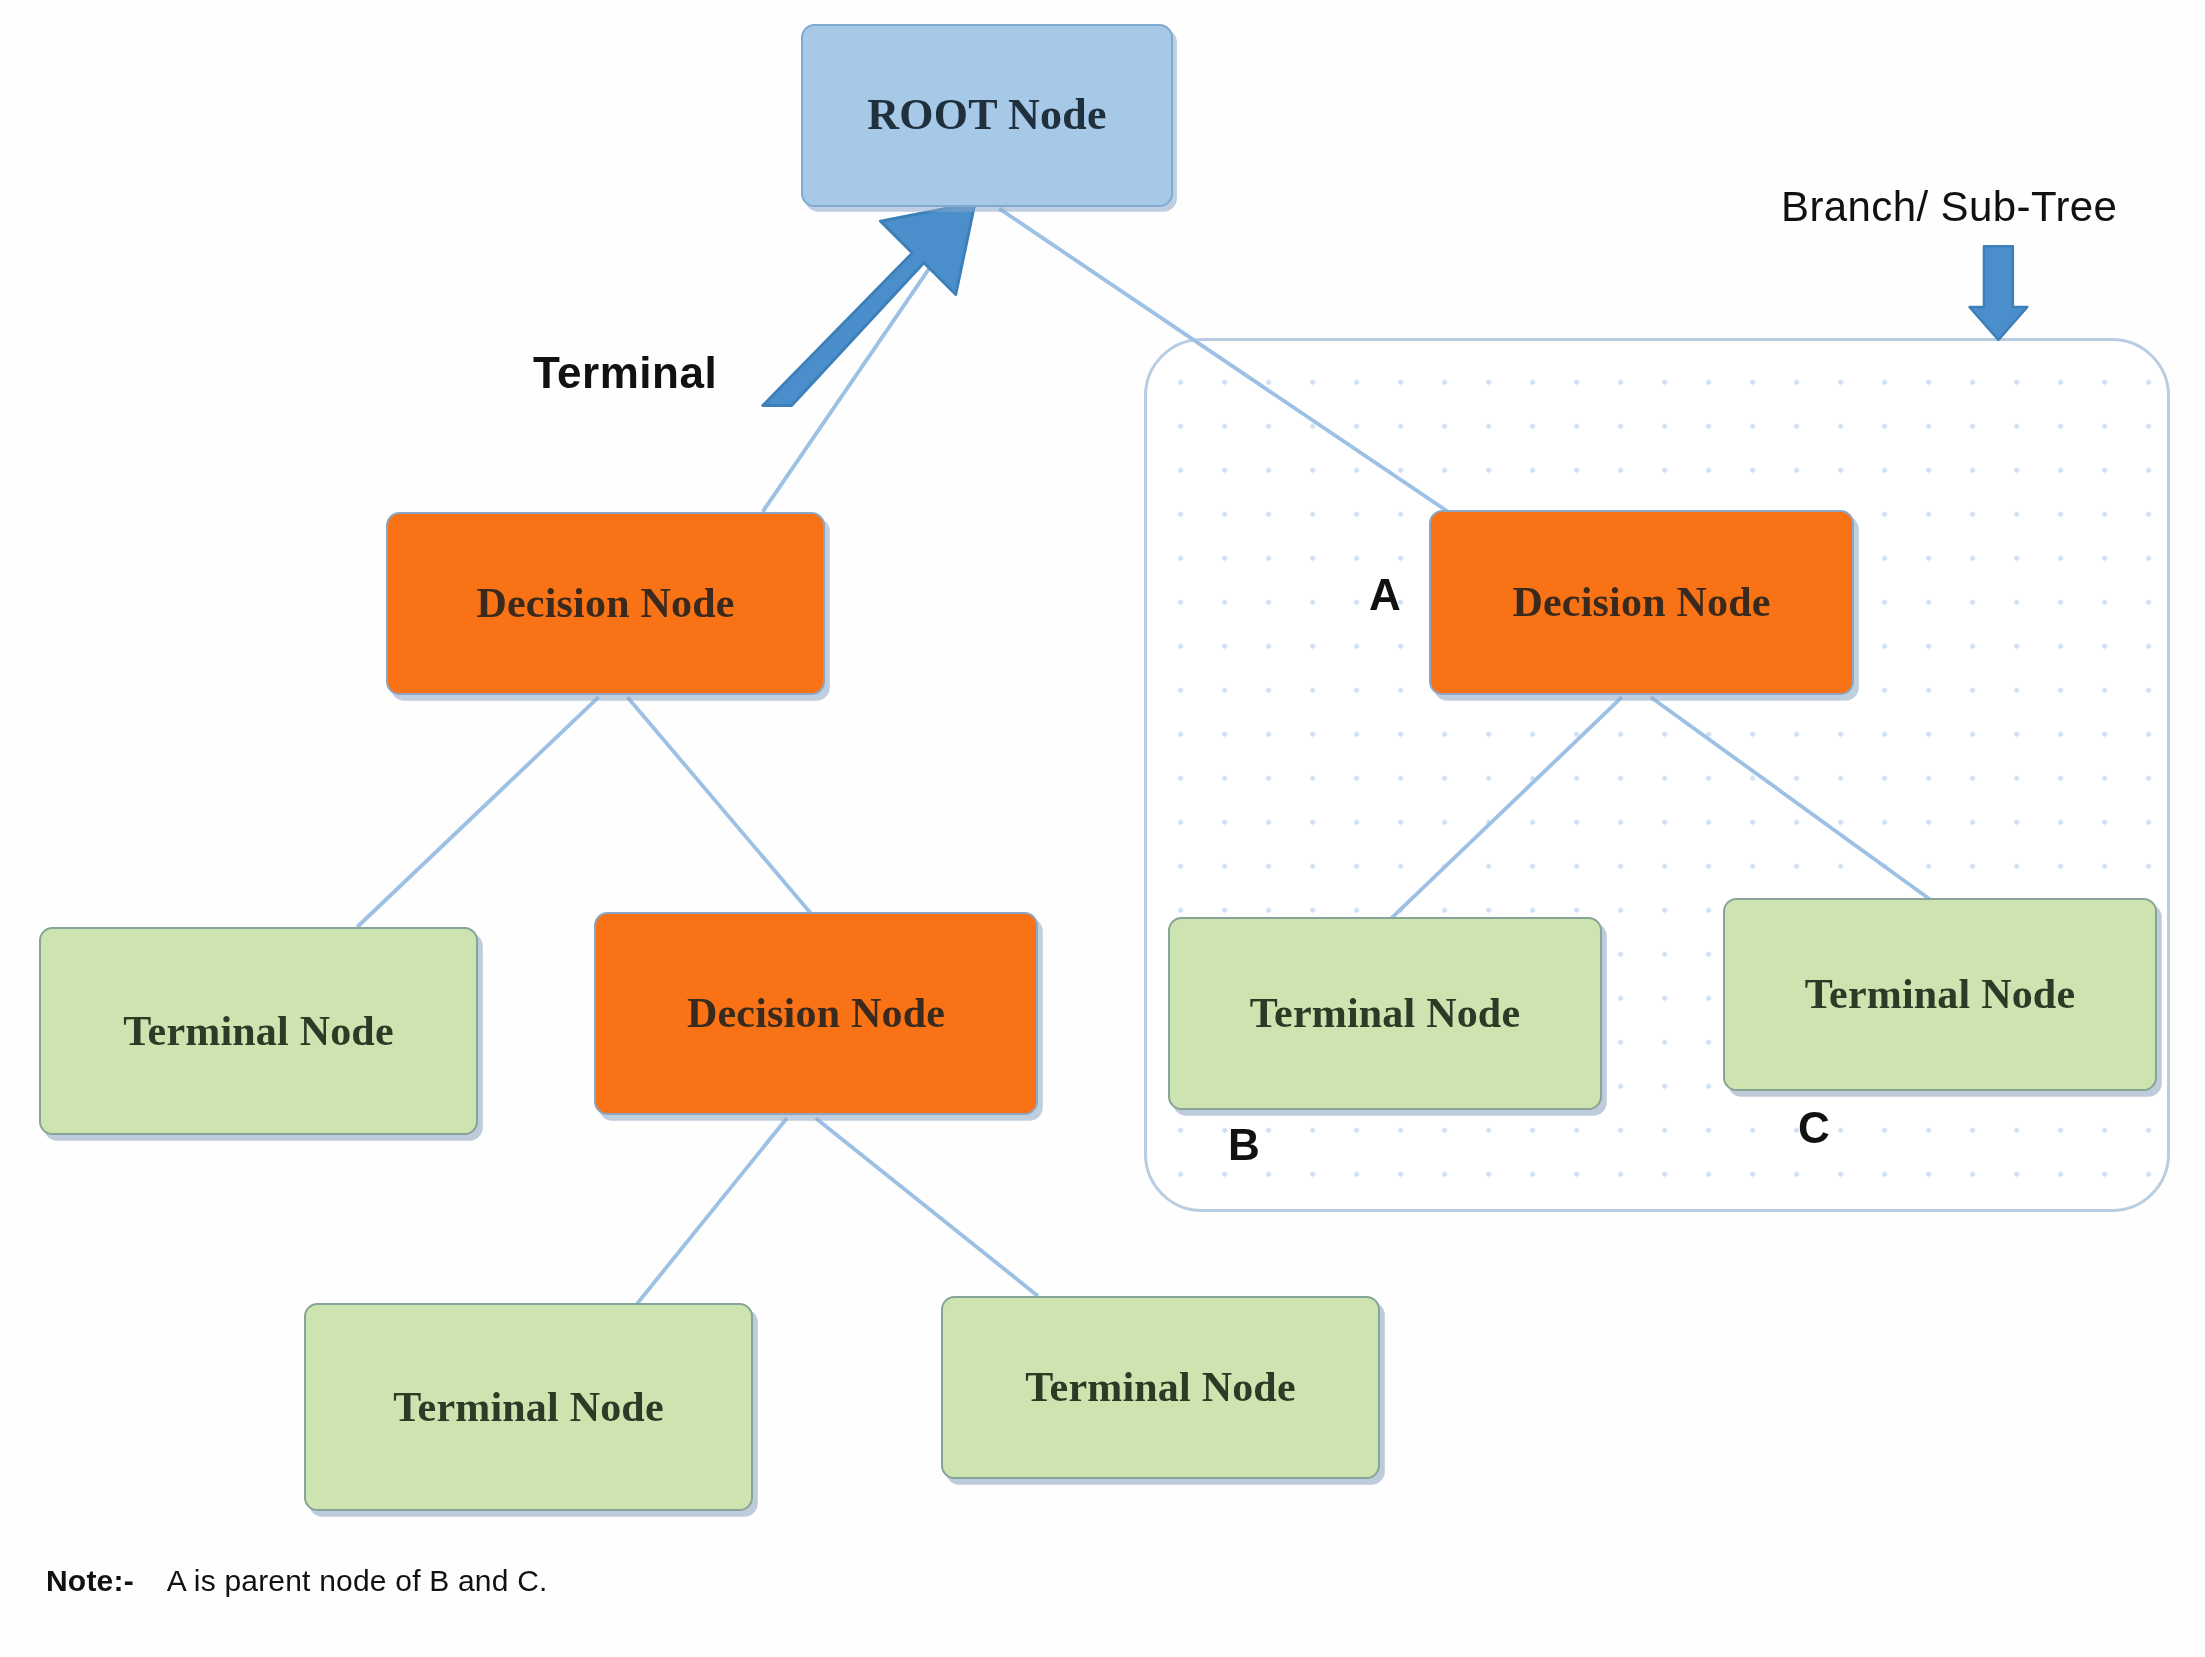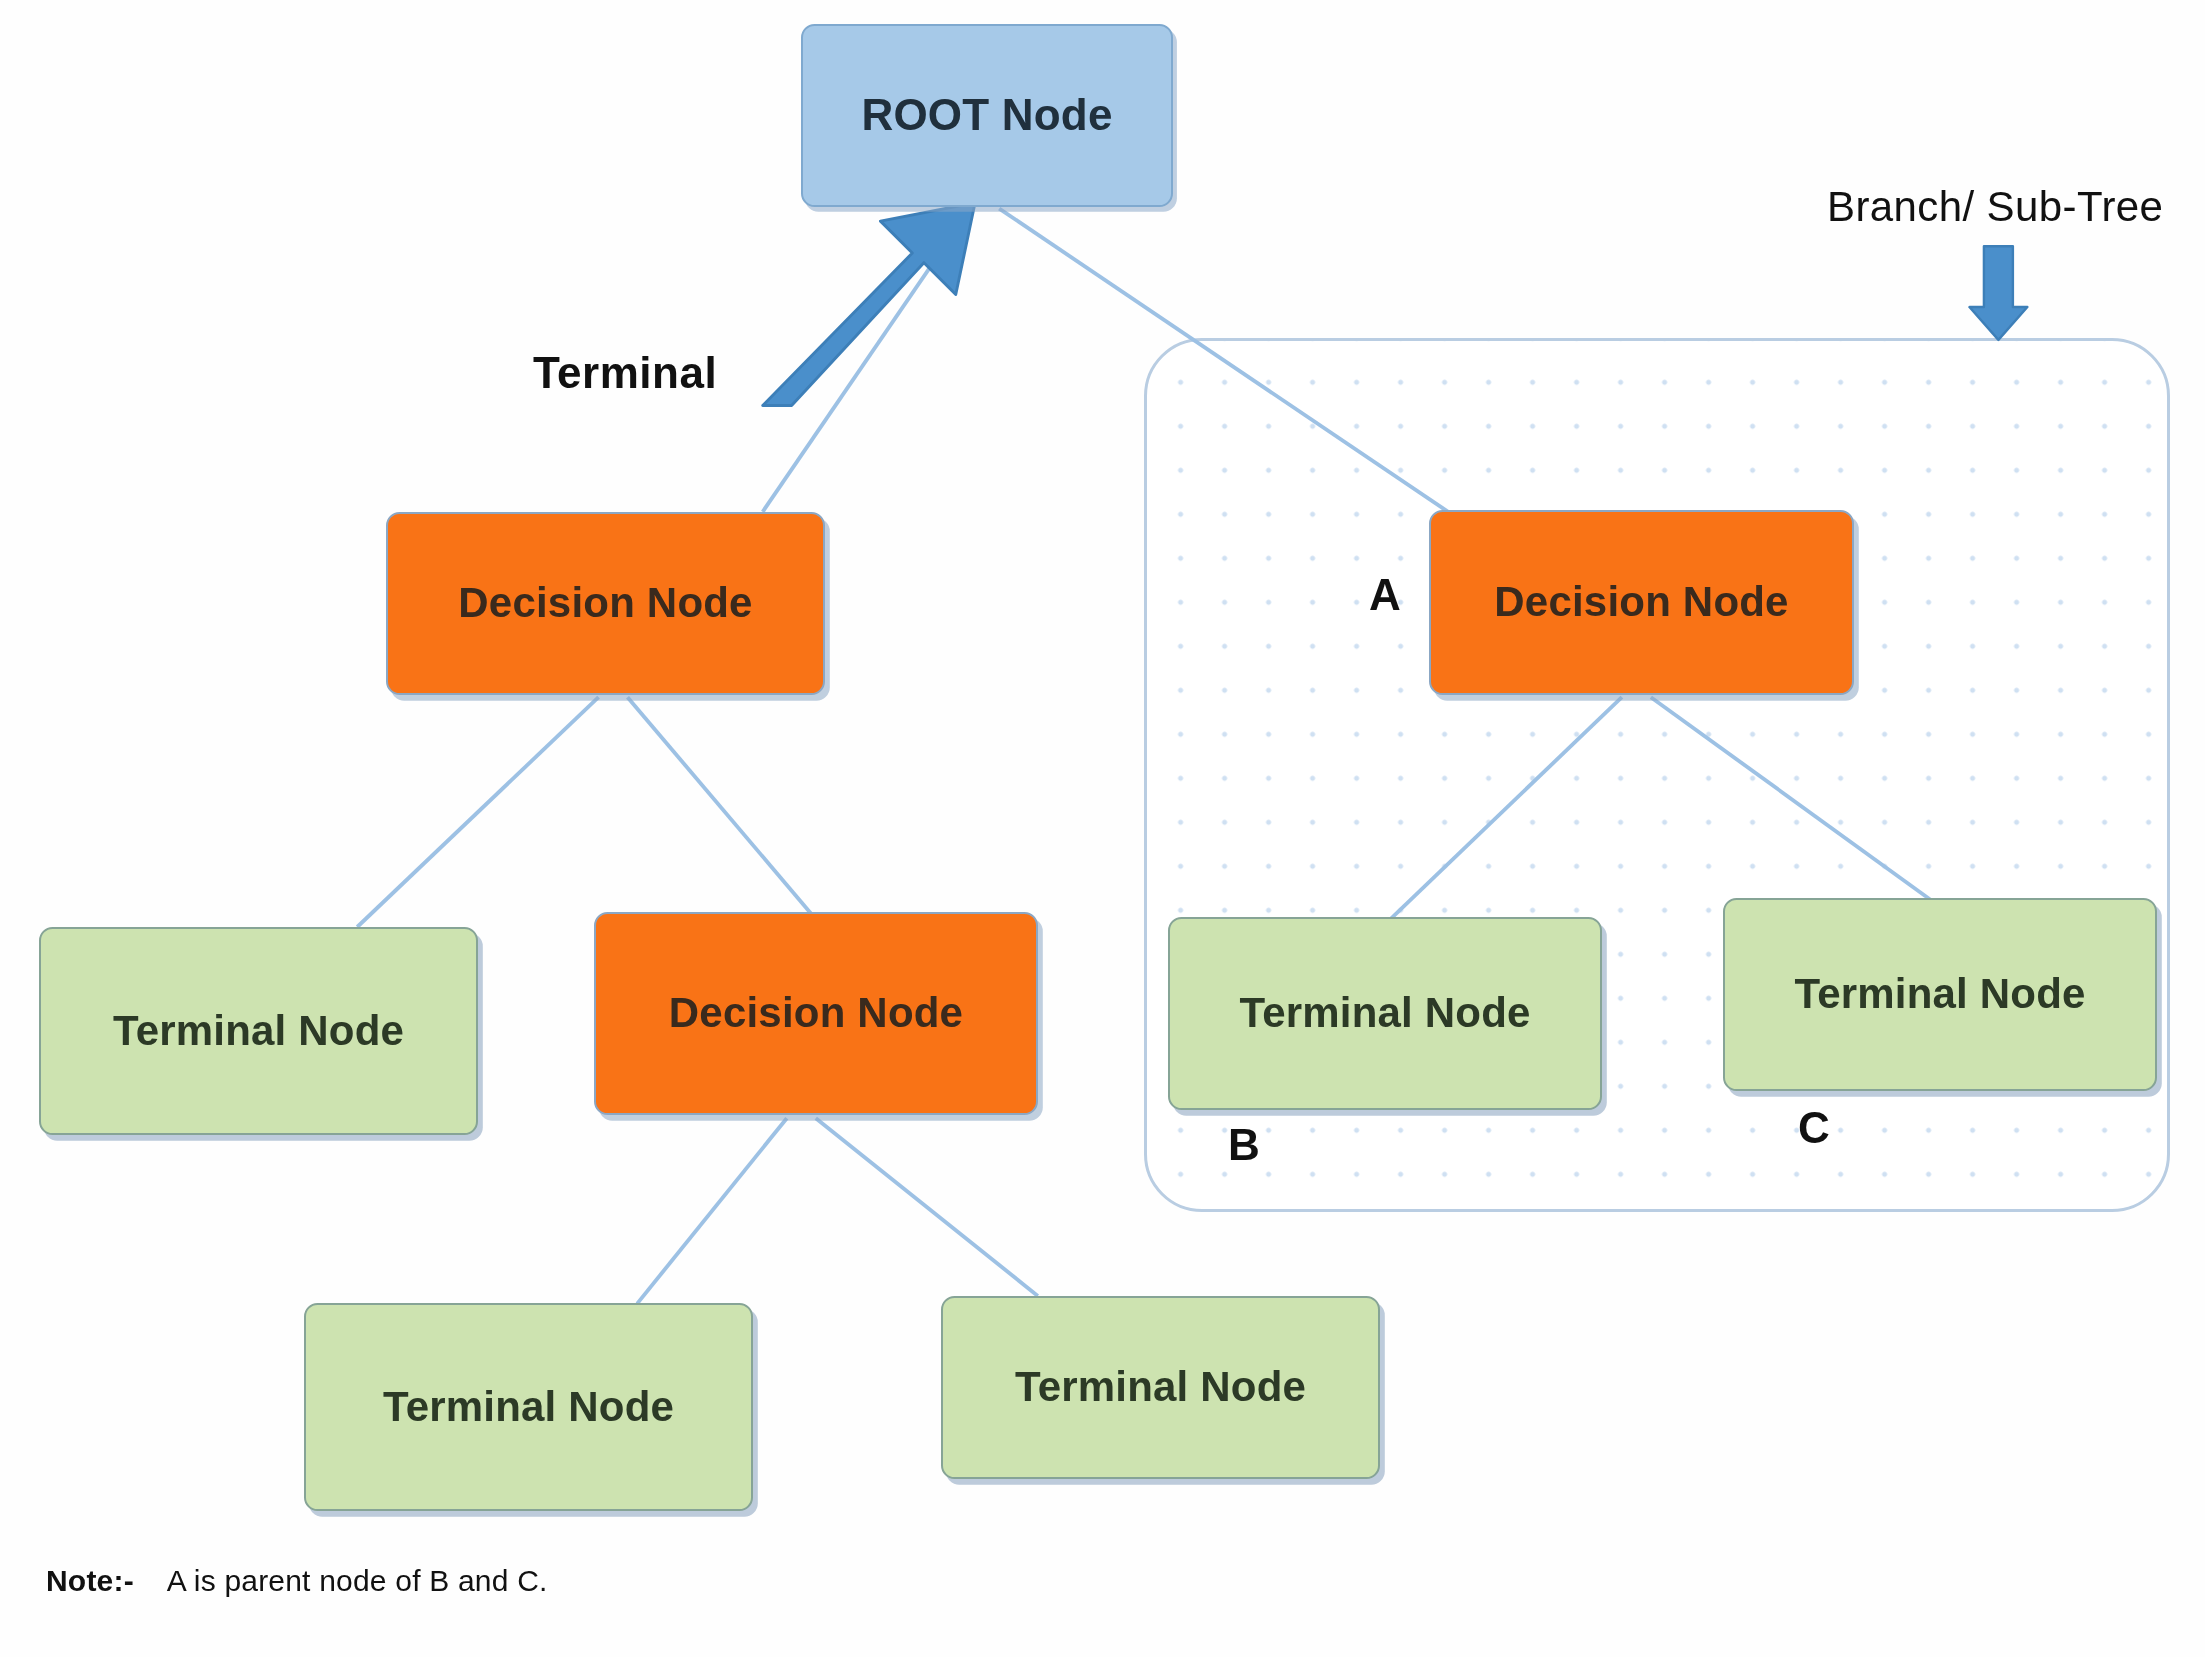--- a/index.html
+++ b/index.html
@@ -32,21 +32,21 @@
     position:absolute;
     box-sizing:border-box;
     border-radius:13.5px;
     display:flex;align-items:center;justify-content:center;
     text-align:center;
     color:#2a2a2a;
     font-weight:600;
     letter-spacing:0.2px;
     white-space:nowrap;
   }
-  .node .lbl{display:block;line-height:1.1;}
+  .node .lbl{display:block;line-height:1.1;font-family:Liberation Serif, serif;}
 
   .node.root{
     background:#a6c9e8;
     border:2.9px solid #7fa9cf;
     box-shadow:3.9px 4.8px 0 0 rgba(138,168,200,.55);
     font-size:44px;
     color:#20303d;
   }
   .node.decision{
     background:#f97316;
@@ -59,21 +59,21 @@
     background:#cde3b0;
     border:2.9px solid #86a496;
     box-shadow:4.8px 5.8px 0 0 rgba(135,160,190,.55);
     font-size:42px;
     color:#2c3a26;
   }
 
   
   .txt{position:absolute;white-space:nowrap;color:#111;}
   .txt.splitting{font-size:44px;font-weight:700;letter-spacing:0.5px;}
-  .txt.branch{font-size:42px;font-weight:500;letter-spacing:0.4px;margin-left:46px;}
+  .txt.branch{font-size:42px;font-weight:500;letter-spacing:0.4px;}
   .txt.tag{font-size:44px;font-weight:700;}
   .txt.note{font-size:30px;font-weight:400;letter-spacing:0.2px;}
   .txt.note b{font-weight:700;}
 </style>
 </head>
 <body>
 
 <div id="stage">
 
   <div class="subtree-box"></div>

